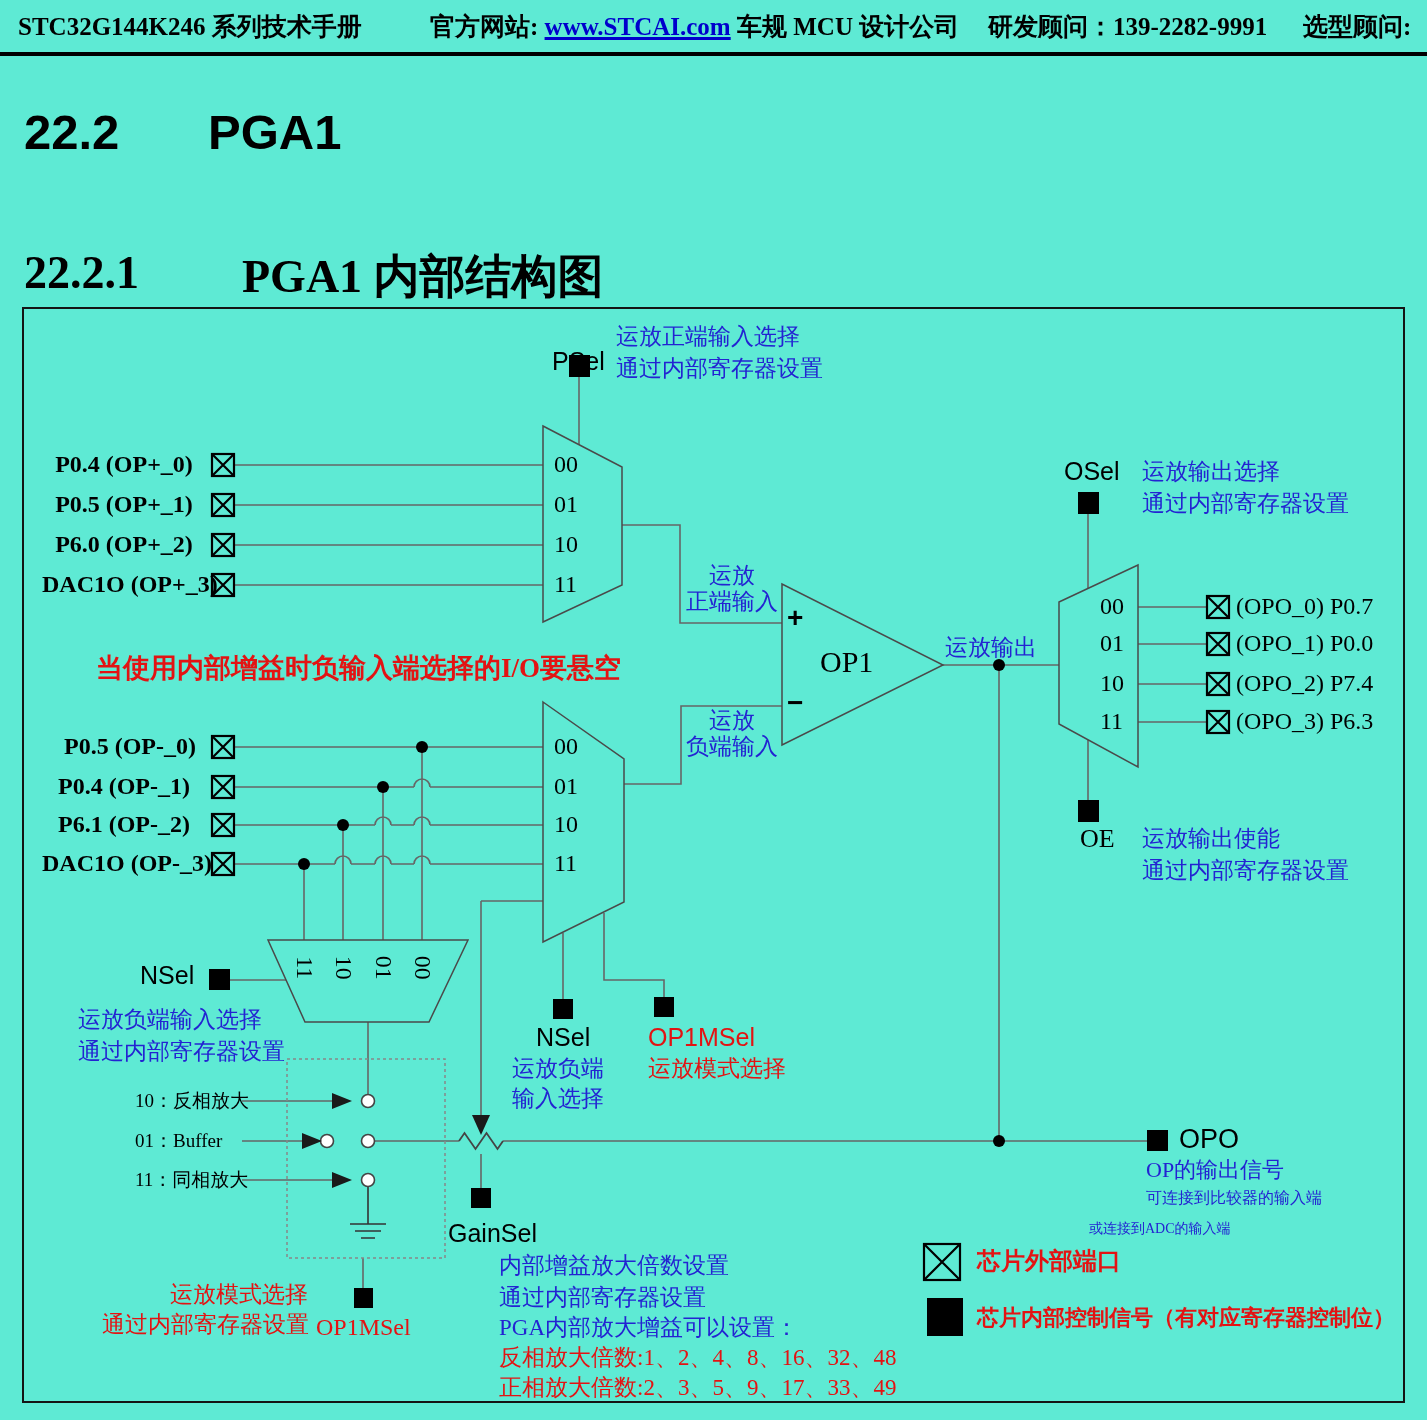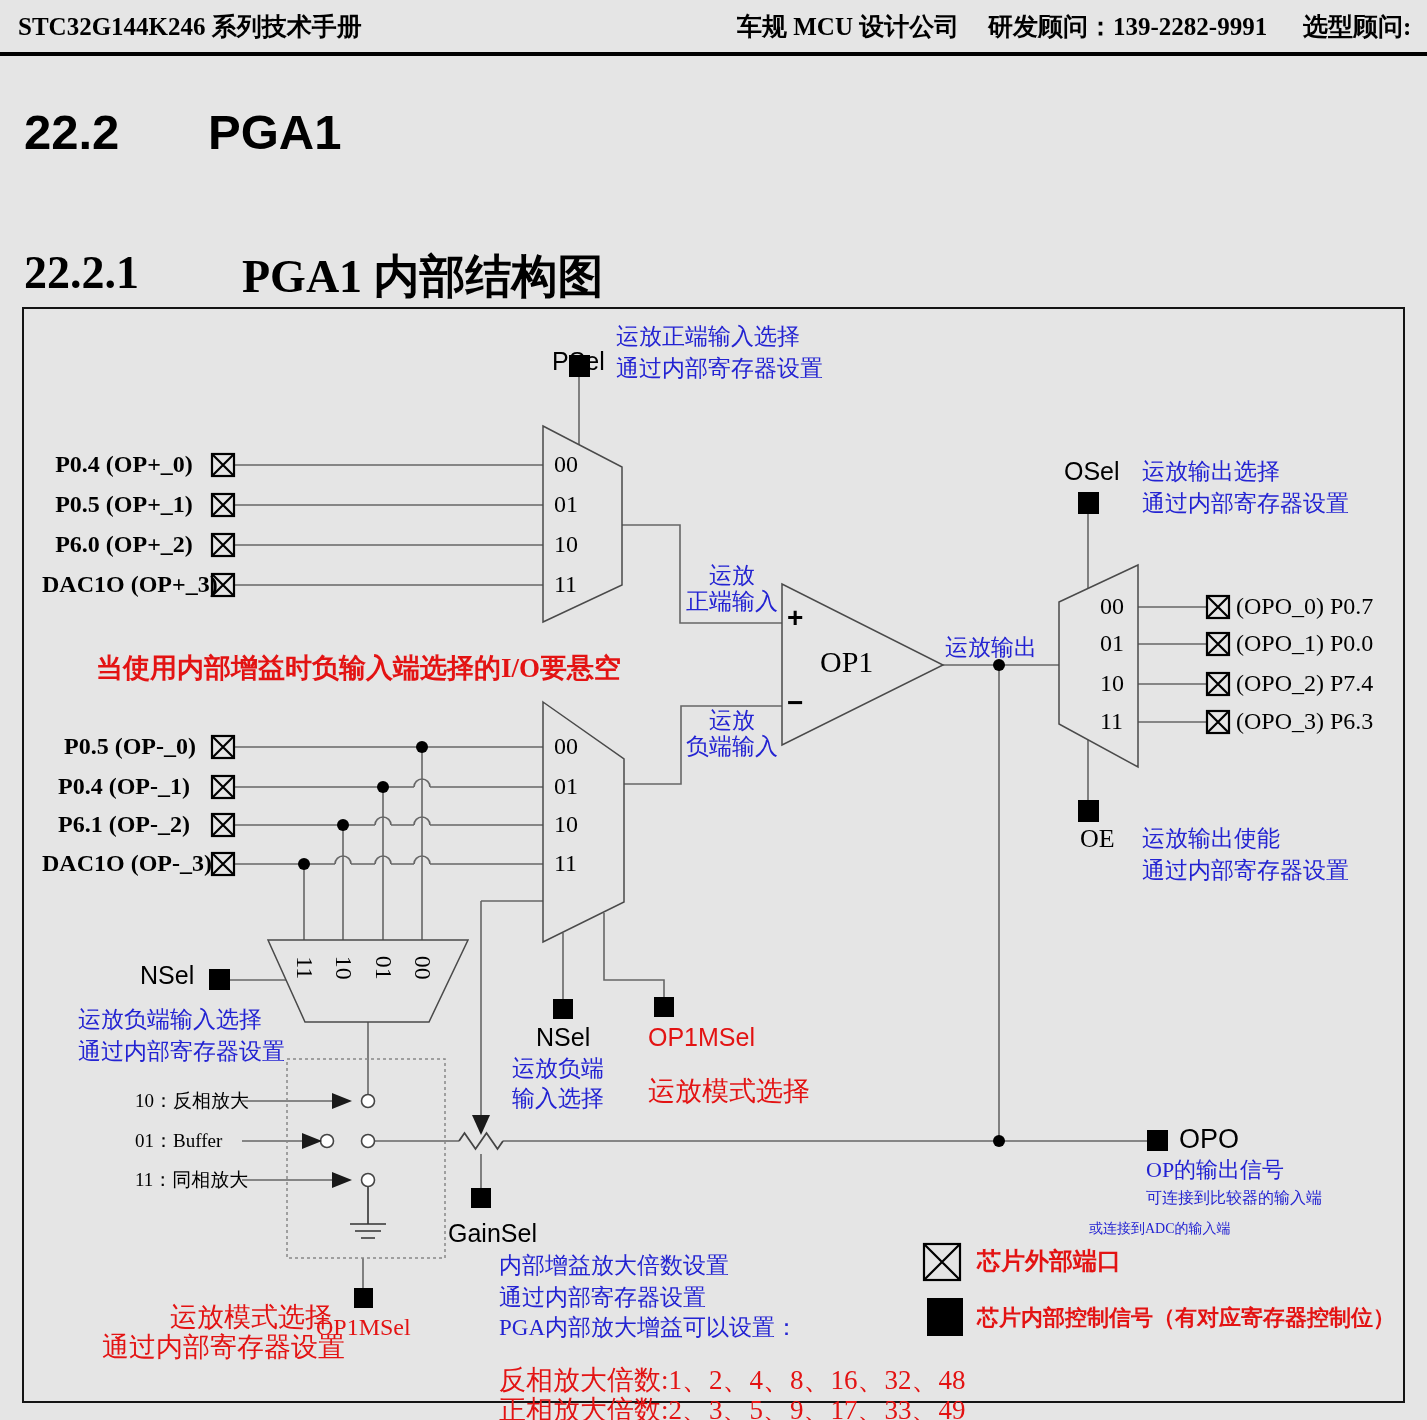--- a/index.html
+++ b/index.html
@@ -1,42 +1,46 @@
 <!DOCTYPE html>
 <html><head>
 <meta charset="utf-8">
 <style>
   html,body{margin:0;padding:0;background:#fff;}
-  .page{position:relative;width:1427px;height:1420px;background:#e5e5e5;overflow:hidden;
+  .page{position:relative;width:1427px;height:1420px;background:#5eead4;overflow:hidden;
         font-family:"Liberation Serif","DejaVu Serif",serif;}
   .hdr{position:absolute;top:10px;font-size:25px;font-weight:bold;white-space:nowrap;color:#000;}
   .hdr a{color:#0000cc;text-decoration:underline;text-decoration-thickness:3px;}
   .rule{position:absolute;top:52px;left:0;width:1427px;height:4px;background:#000;}
   .h1{position:absolute;top:104px;font-size:49px;font-weight:bold;
       font-family:"Liberation Sans","DejaVu Sans",sans-serif;color:#000;}
   .h2{position:absolute;top:246px;font-size:46px;font-weight:bold;color:#000;text-align:center;}
   .diagram{position:absolute;left:22px;top:307px;width:1383px;height:1096px;
            border:2px solid #141414;box-sizing:border-box;}
   .diagram svg{position:absolute;left:0;top:0;}
   .l{position:absolute;font-size:24px;color:#000;white-space:nowrap;line-height:1.15;}
   .sans{font-family:"Liberation Sans","DejaVu Sans",sans-serif;font-size:25px;}
   .blue{color:#2323d2;font-size:23px;}
   .red{color:#e31313;}
-  .ann{font-size:27px;margin-top:20px;}
+  .ann{font-size:23px;}
   .bold{font-weight:bold;}
   .ra{text-align:center;font-weight:bold;}
   .rot{transform:rotate(90deg);transform-origin:center;text-align:center;width:30px;}
   .small{font-size:19px;}
 </style>
 </head>
 <body>
 
 <div class="page">
 
   <div class="hdr" style="left:18px">STC32G144K246 系列技术手册</div>
+  <div class="hdr" style="left:430px">
+    <span>官方网站:</span>
+    <a href="#">www.STCAI.com</a>
+  </div>
   <div class="hdr" style="left:737px">车规 MCU 设计公司</div>
   <div class="hdr" style="left:988px">研发顾问：139-2282-9991</div>
   <div class="hdr" style="left:1303px">选型顾问:</div>
   <div class="rule"></div>
 
   <div class="h1" style="left:24px">22.2</div>
   <div class="h1" style="left:208px">PGA1</div>
   <div class="h2" style="left:24px">22.2.1</div>
   <div class="h2" style="left:242px">PGA1 内部结构图</div>
 

